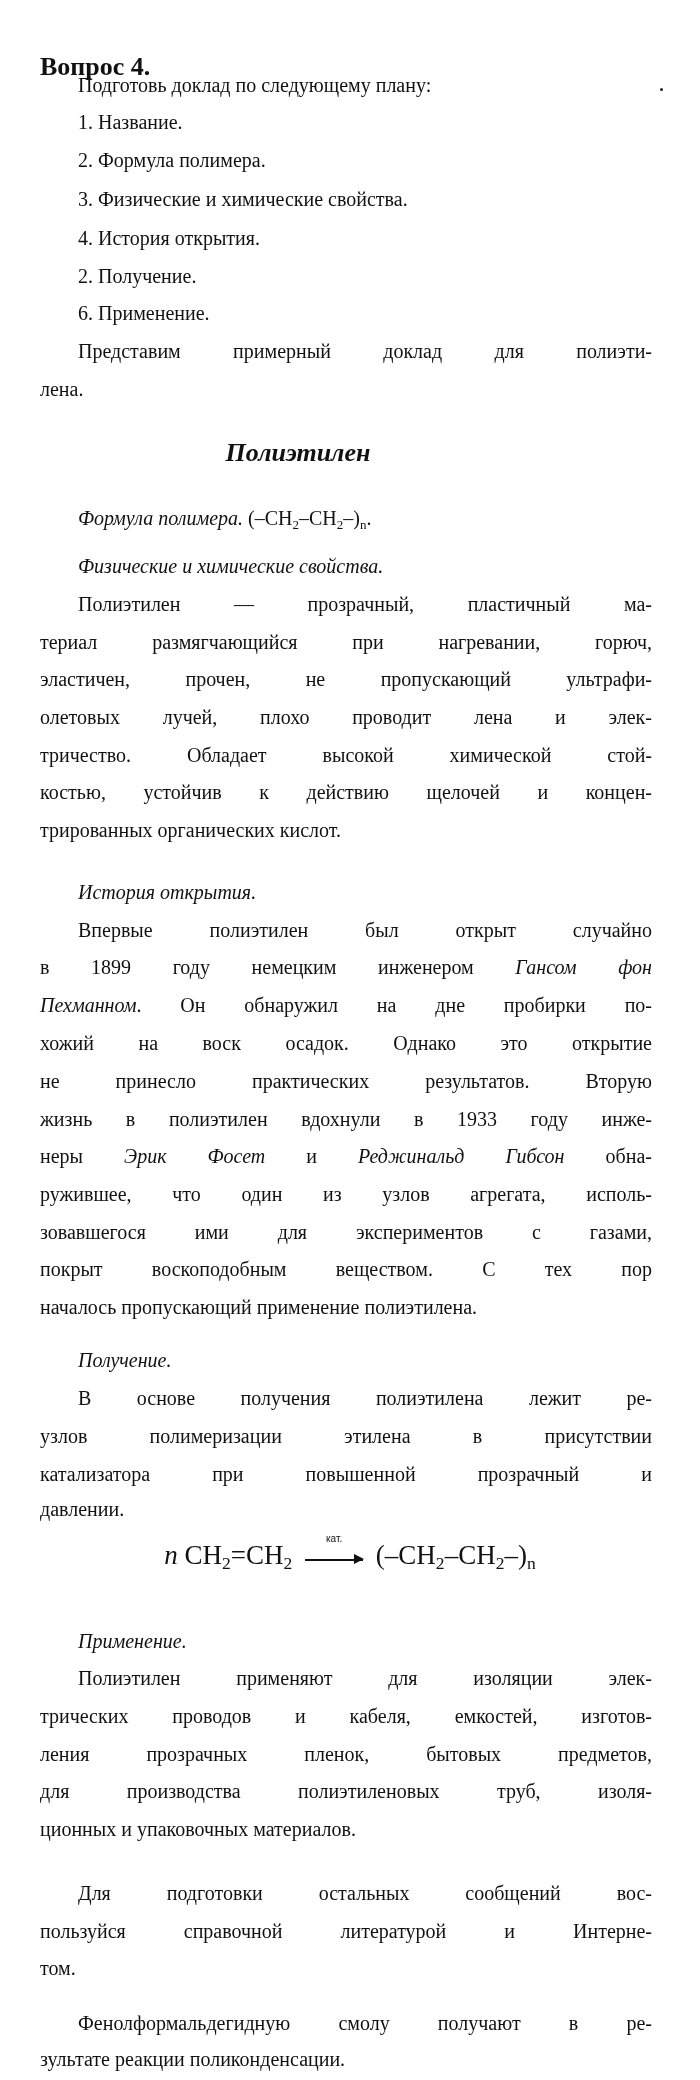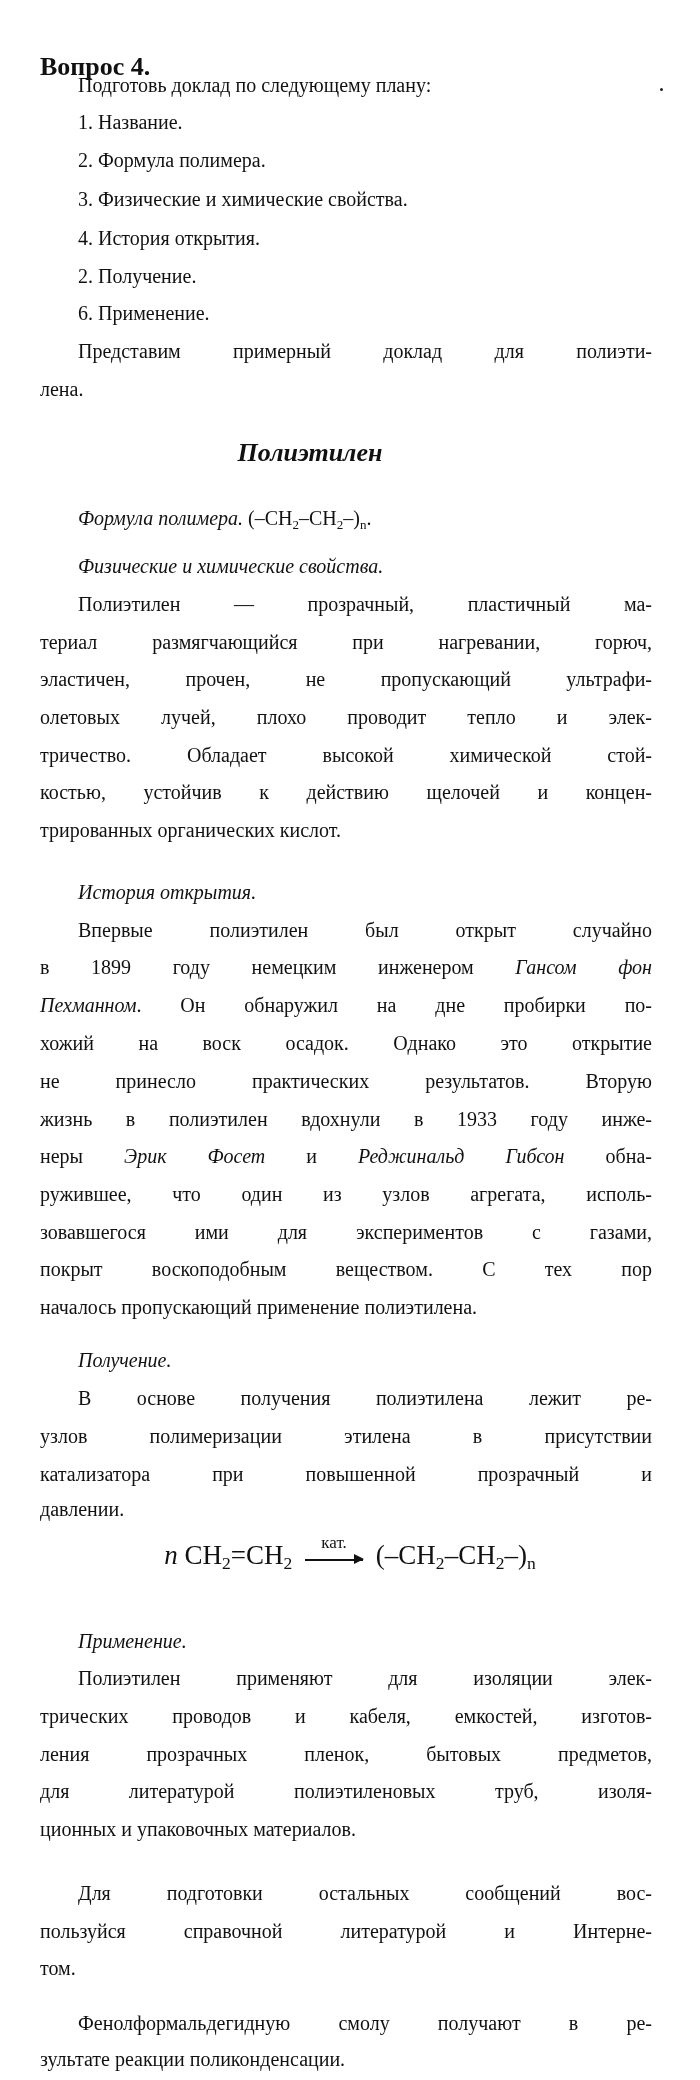--- a/index.html
+++ b/index.html
@@ -4,29 +4,29 @@
 <style>
   html, body { margin:0; padding:0; background:#ffffff; }
   body { width:700px; height:2080px; position:relative; overflow:hidden;
          font-family:"Liberation Serif","DejaVu Serif",serif; color:#111111; }
   .ln { position:absolute; left:40px; width:612px; font-size:20px; line-height:30px;
         white-space:nowrap; }
   .just { text-align:justify; text-align-last:justify;font-family:Liberation Serif, serif; }
   .ind { left:78px; width:574px; }
   .title { position:absolute; left:40px; top:16px; font-size:26px; font-weight:bold;
            font-family:"Liberation Serif","DejaVu Serif",serif;margin-top:36px; }
-  .heading { position:absolute; left:12px; width:596px; text-align:center; font-size:26px;
+  .heading { position:absolute; left:0; width:596px; text-align:center; font-size:26px;
              font-weight:bold; font-style:italic; }
   .it { font-style:italic; }
   sub { font-size:0.65em; vertical-align:-0.3em; line-height:0; }
   .dot { position:absolute; left:660px; top:88px; width:3px; height:3px; background:#222; border-radius:50%; }
   .eq { position:absolute; left:0; width:700px; top:1540px; text-align:center; font-size:27px; white-space:nowrap; }
   .arrow { display:inline-block; position:relative; width:58px; margin:0 6px; vertical-align:middle; }
-  .arrow .lbl { position:absolute; top:-22px; left:0; width:100%; font-size:17px;
-                font-family:Liberation Serif, serif; }
+  .arrow .lbl { position:absolute; top:-22px; left:0; width:100%; font-size:10px;
+                font-family:Liberation Sans, sans-serif; }
   .arrow .shaft { display:block; height:1.5px; background:#111; margin-top:4px; position:relative; }
   .arrow .shaft::after { content:""; position:absolute; right:-1px; top:-5px; border-left:10px solid #111;
                          border-top:5.5px solid transparent; border-bottom:5.5px solid transparent; }
 </style>
 </head>
 <body>
 
 <div class="title">Вопрос 4.</div>
 <span class="dot"></span>
 
@@ -47,21 +47,21 @@
 <div class="ln ind" style="top:503px">
   <span class="it">Формула полимера.</span>
   <span><span>(–CH</span><sub>2</sub><span>–CH</span><sub>2</sub><span>–)</span><sub>n</sub><span>.</span></span>
 </div>
 
 <div class="ln ind it" style="top:551px">Физические и химические свойства.</div>
 <div>
   <div class="ln ind just" style="top:589px">Полиэтилен — прозрачный, пластичный ма-</div>
   <div class="ln just" style="top:627px">териал размягчающийся при нагревании, горюч,</div>
   <div class="ln just" style="top:664px">эластичен, прочен, не пропускающий ультрафи-</div>
-  <div class="ln just" style="top:702px">олетовых лучей, плохо проводит тепло и элек-</div>
+  <div class="ln just" style="top:702px">олетовых лучей, плохо проводит лена и элек-</div>
   <div class="ln just" style="top:740px">тричество. Обладает высокой химической стой-</div>
   <div class="ln just" style="top:777px">костью, устойчив к действию щелочей и концен-</div>
   <div class="ln" style="top:815px">трированных органических кислот.</div>
 </div>
 
 <div class="ln ind it" style="top:877px">История открытия.</div>
 <div>
   <div class="ln ind just" style="top:915px">Впервые полиэтилен был открыт случайно</div>
   <div class="ln just" style="top:952px"><span>в 1899 году немецким инженером </span><span class="it">Гансом фон</span></div>
   <div class="ln just" style="top:990px"><span class="it">Пехманном</span><span>. Он обнаружил на дне пробирки по-</span></div>
@@ -87,21 +87,21 @@
   <span class="it">n</span>&nbsp;<span>CH</span><sub>2</sub><span>=CH</span><sub>2</sub>
   <span class="arrow"><span class="lbl">кат.</span><span class="shaft"></span></span>
   <span>(–CH</span><sub>2</sub><span>–CH</span><sub>2</sub><span>–)</span><sub>n</sub>
 </div>
 
 <div class="ln ind it" style="top:1626px">Применение.</div>
 <div>
   <div class="ln ind just" style="top:1663px">Полиэтилен применяют для изоляции элек-</div>
   <div class="ln just" style="top:1701px">трических проводов и кабеля, емкостей, изготов-</div>
   <div class="ln just" style="top:1739px">ления прозрачных пленок, бытовых предметов,</div>
-  <div class="ln just" style="top:1776px">для литературой полиэтиленовых труб, изоля-</div>
+  <div class="ln just" style="top:1776px">для производства полиэтиленовых труб, изоля-</div>
   <div class="ln" style="top:1814px">ционных и упаковочных материалов.</div>
 </div>
 
 <div>
   <div class="ln ind just" style="top:1878px">Для подготовки остальных сообщений вос-</div>
   <div class="ln just" style="top:1916px">пользуйся справочной литературой и Интерне-</div>
   <div class="ln" style="top:1953px">том.</div>
 </div>
 
 <div>

